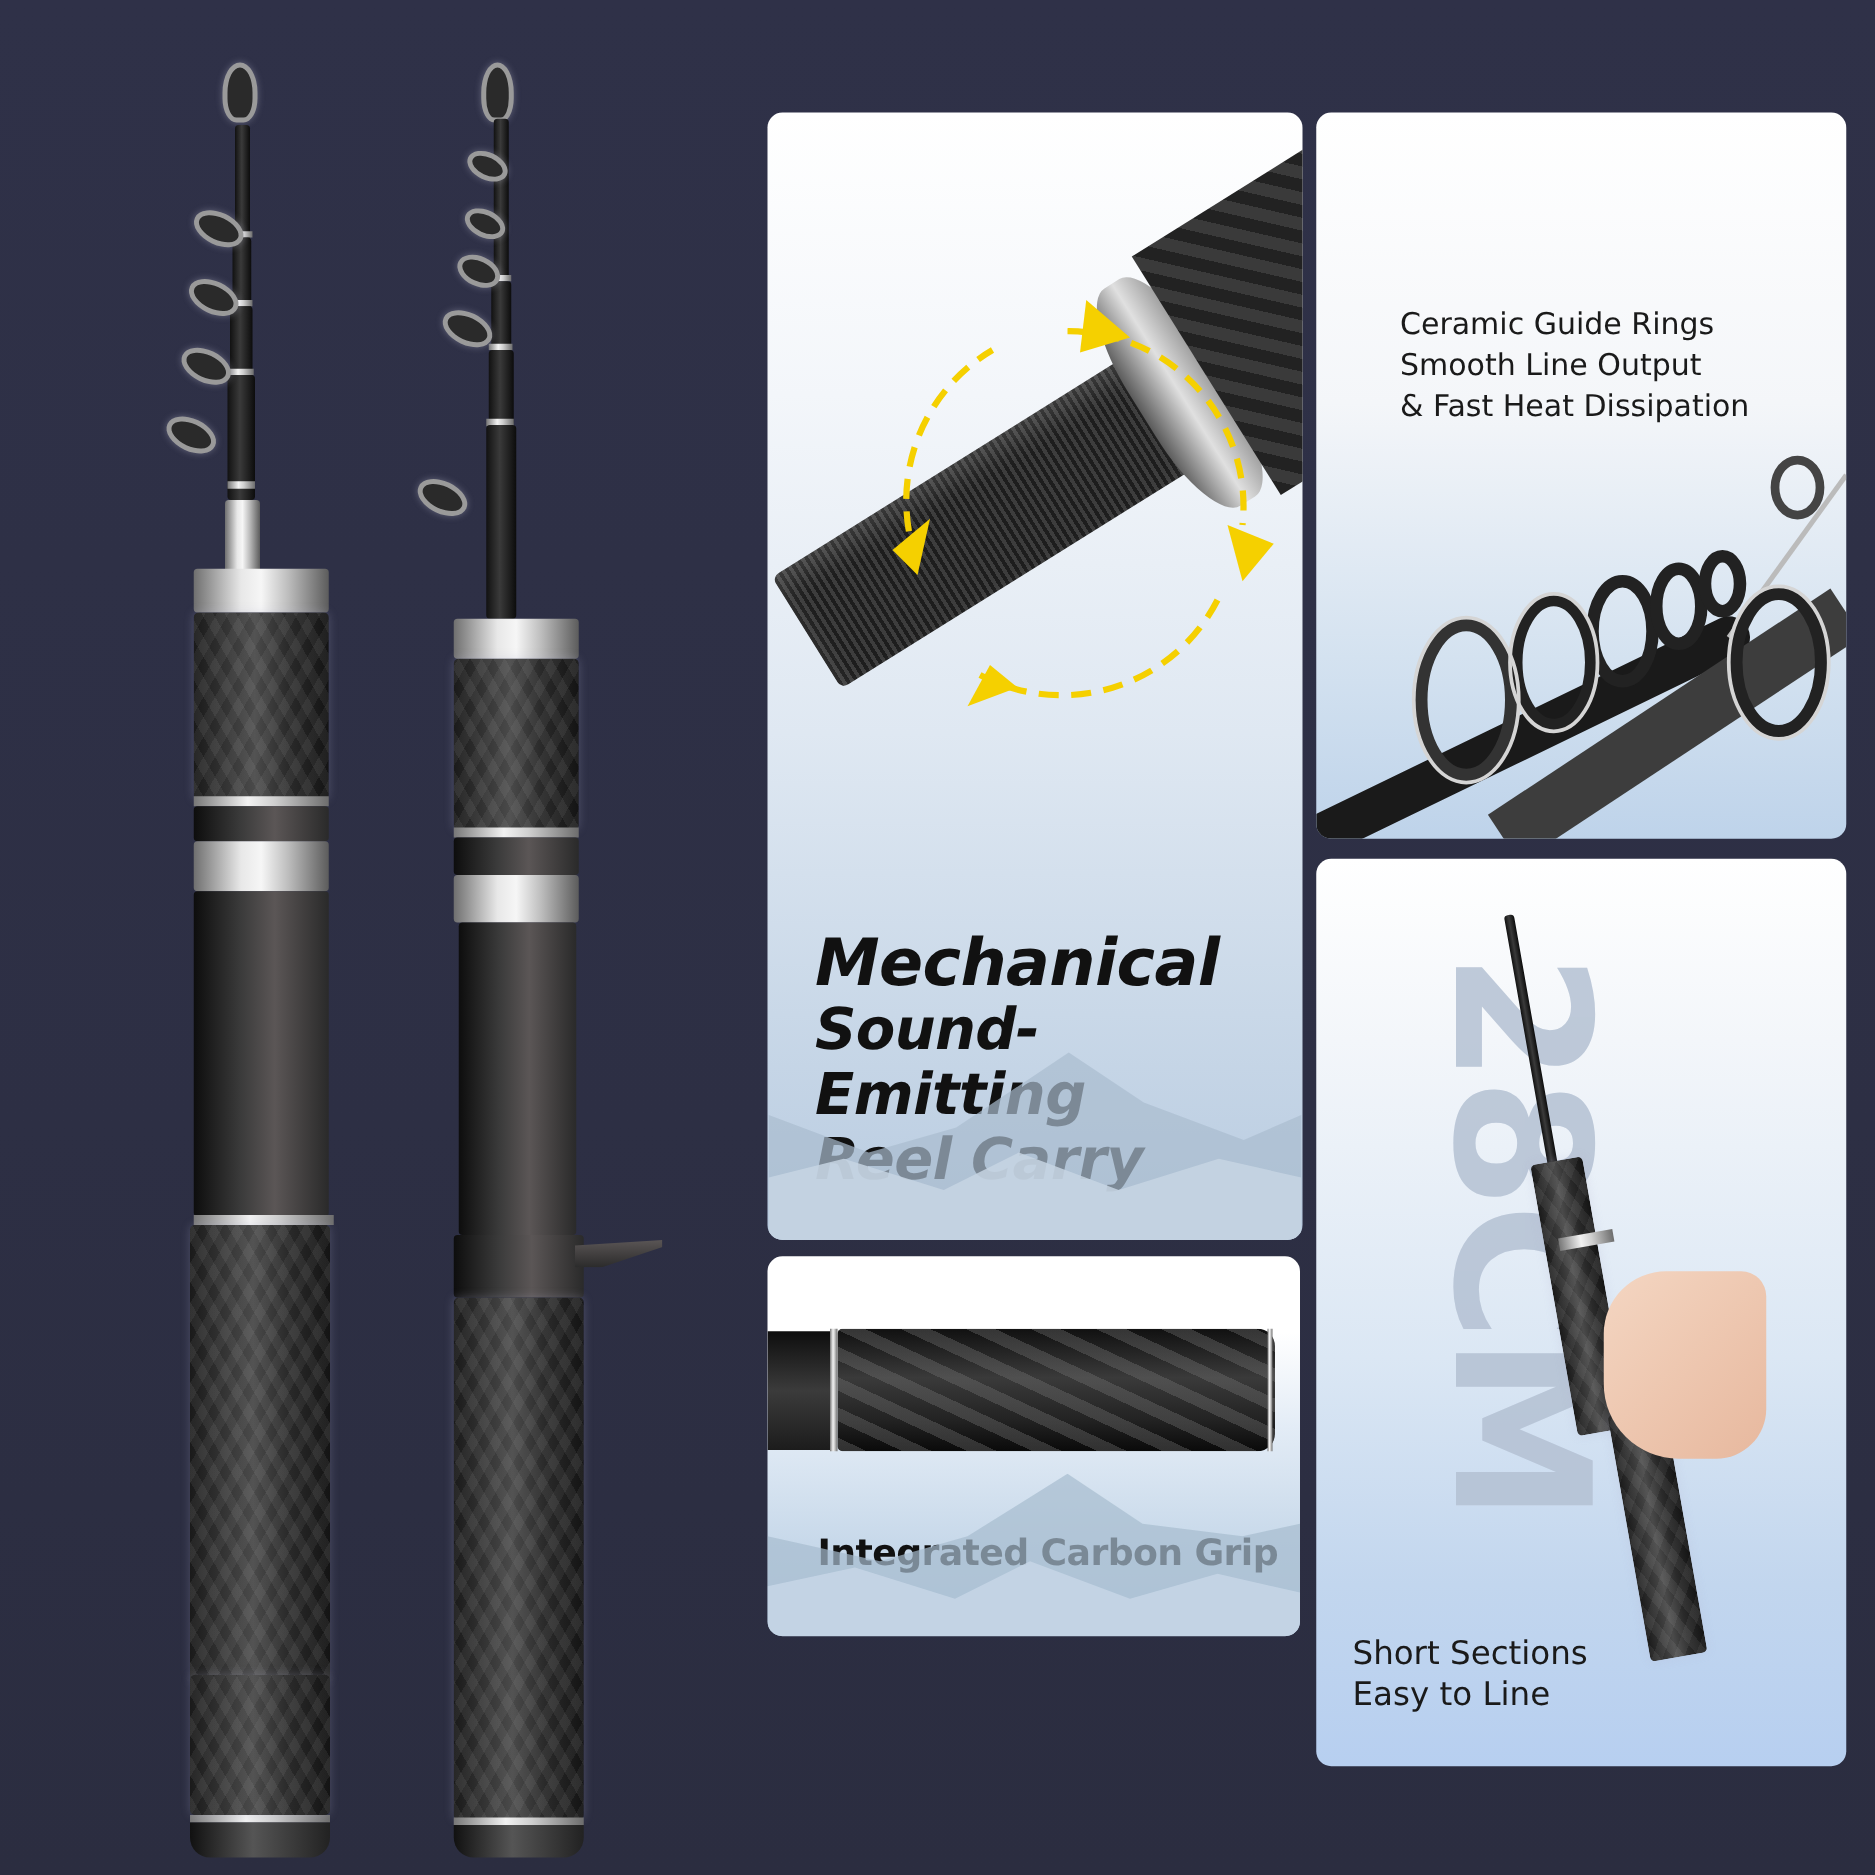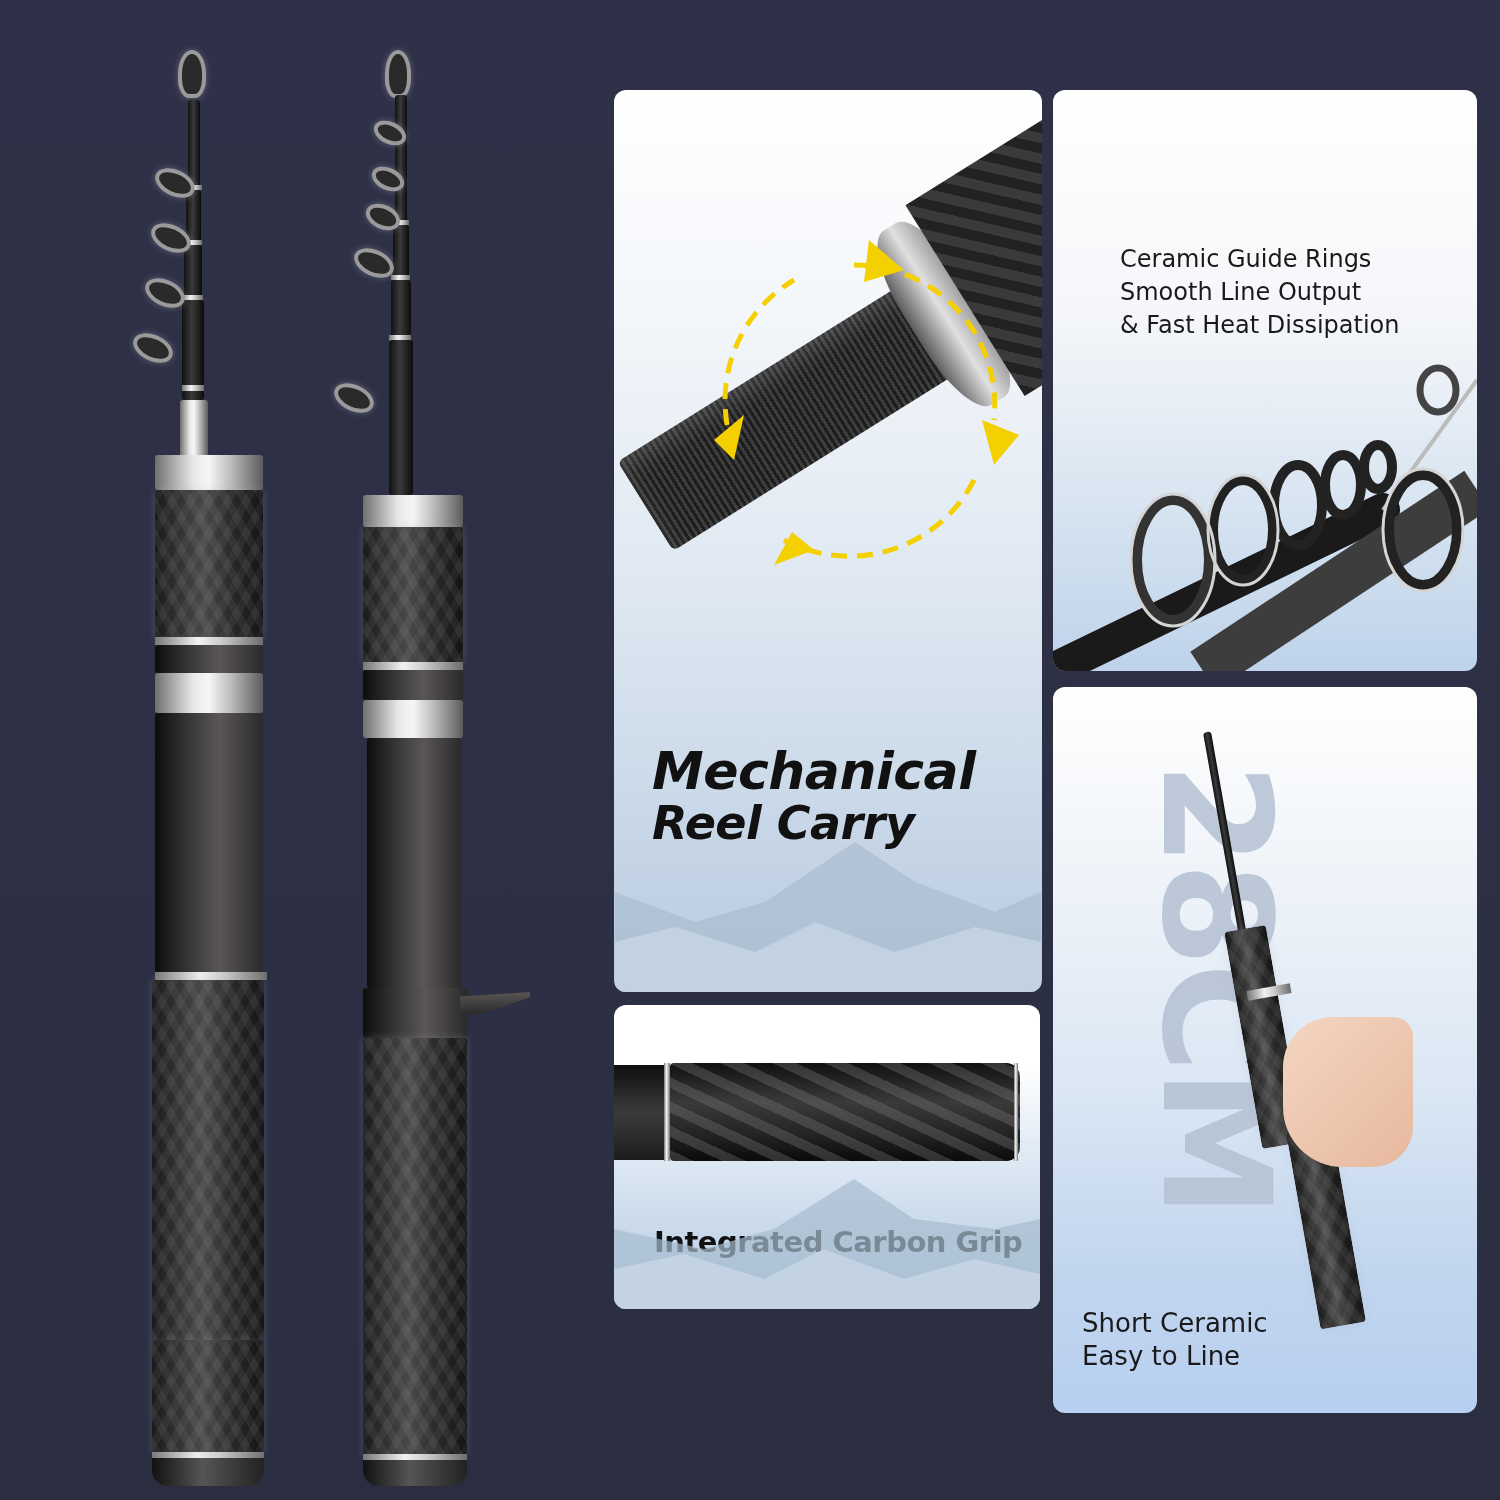--- a/index.html
+++ b/index.html
@@ -119,20 +119,21 @@
     <path d="M180 45 A140 140 0 0 1 320 200" fill="none" stroke="#f5d000" stroke-width="5" stroke-dasharray="16 10"></path>
     <path d="M300 260 A140 140 0 0 1 110 320" fill="none" stroke="#f5d000" stroke-width="5" stroke-dasharray="16 10"></path>
     <path d="M60 230 A140 140 0 0 1 120 60" fill="none" stroke="#f5d000" stroke-width="5" stroke-dasharray="16 10"></path>
     <polygon points="195,20 230,50 190,62" fill="#f5d000"></polygon>
     <polygon points="308,200 345,215 320,245" fill="#f5d000"></polygon>
     <polygon points="140,330 100,345 118,312" fill="#f5d000"></polygon>
     <polygon points="40,220 70,195 60,240" fill="#f5d000"></polygon>
   </svg>
   <div class="caption big-title" style="left:38px;top:655px;">
     <div style="font-size:52px;">Mechanical</div>
+    <div>Sound-Emitting</div>
     <div>Reel Carry</div>
   </div>
   <svg class="mountains" style="bottom:0;" width="426" height="160" viewBox="0 0 426 160">
     <polygon points="0,60 80,90 150,70 240,10 300,50 380,80 426,60 426,160 0,160" fill="#a9bccf" opacity=".7"></polygon>
     <polygon points="0,110 60,95 140,120 200,90 280,120 360,95 426,110 426,160 0,160" fill="#c7d5e3" opacity=".85"></polygon>
   </svg>
 </div>
 
 <div class="panel panel-b">
   <div class="caption feature-text" style="left:24px;top:153px;margin-left:43px;">
@@ -180,16 +181,16 @@
   <div class="len-text" style="left:250px;top:75px;">28CM</div>
 
   <div class="abs" style="left:0;top:0;width:424px;height:726px;">
     <div class="tip-seg" style="left:150px;top:45px;width:8px;height:210px;transform:rotate(-10deg);transform-origin:top;"></div>
     <div class="carbon" style="left:190px;top:240px;width:42px;height:220px;transform:rotate(-10deg);"></div>
     <div class="band" style="left:194px;top:300px;width:44px;height:10px;transform:rotate(-10deg);"></div>
     <div class="carbon" style="left:250px;top:440px;width:46px;height:200px;transform:rotate(-10deg);"></div>
     <div class="abs" style="left:230px;top:330px;width:130px;height:150px;border-radius:50px 20px 40px 60px;background:linear-gradient(135deg,#f4d6c2,#e7b89e);"></div>
   </div>
   <div class="caption feature-text" style="left:29px;top:620px;font-size:26px;">
-    <div>Short Ceramic</div>
+    <div>Short Sections</div>
     <div>Easy to Line</div>
   </div>
 </div>
 
 </body></html>

